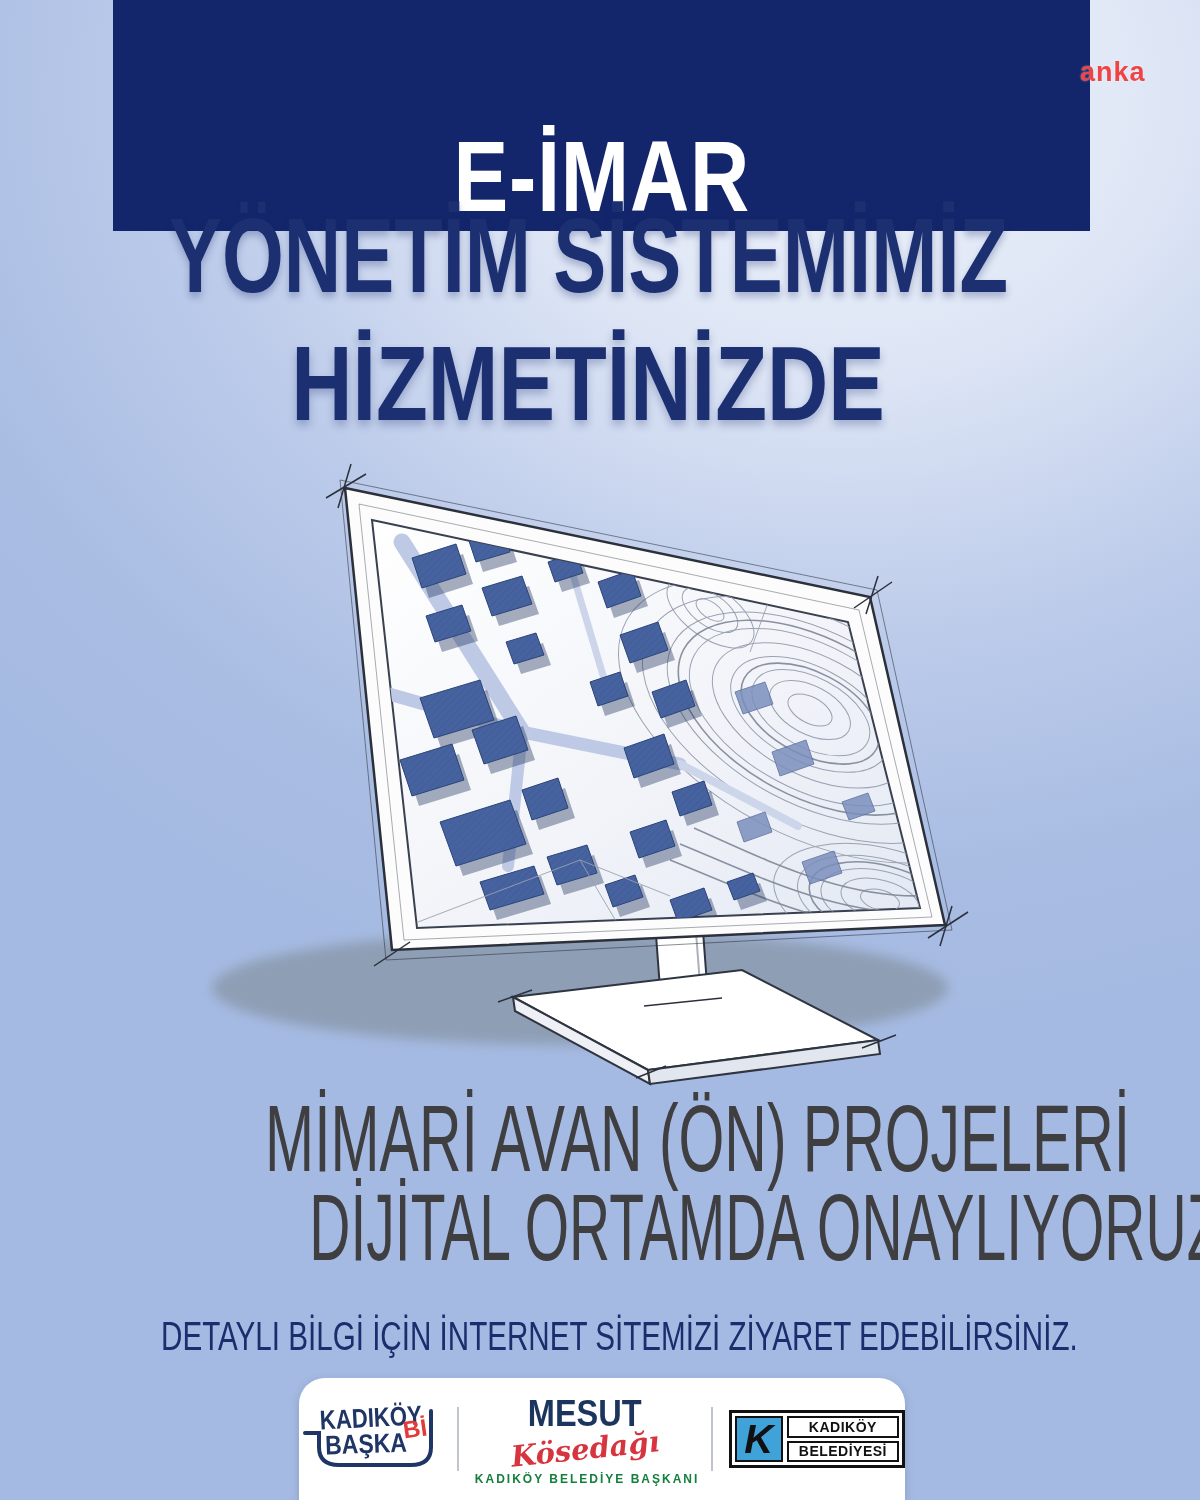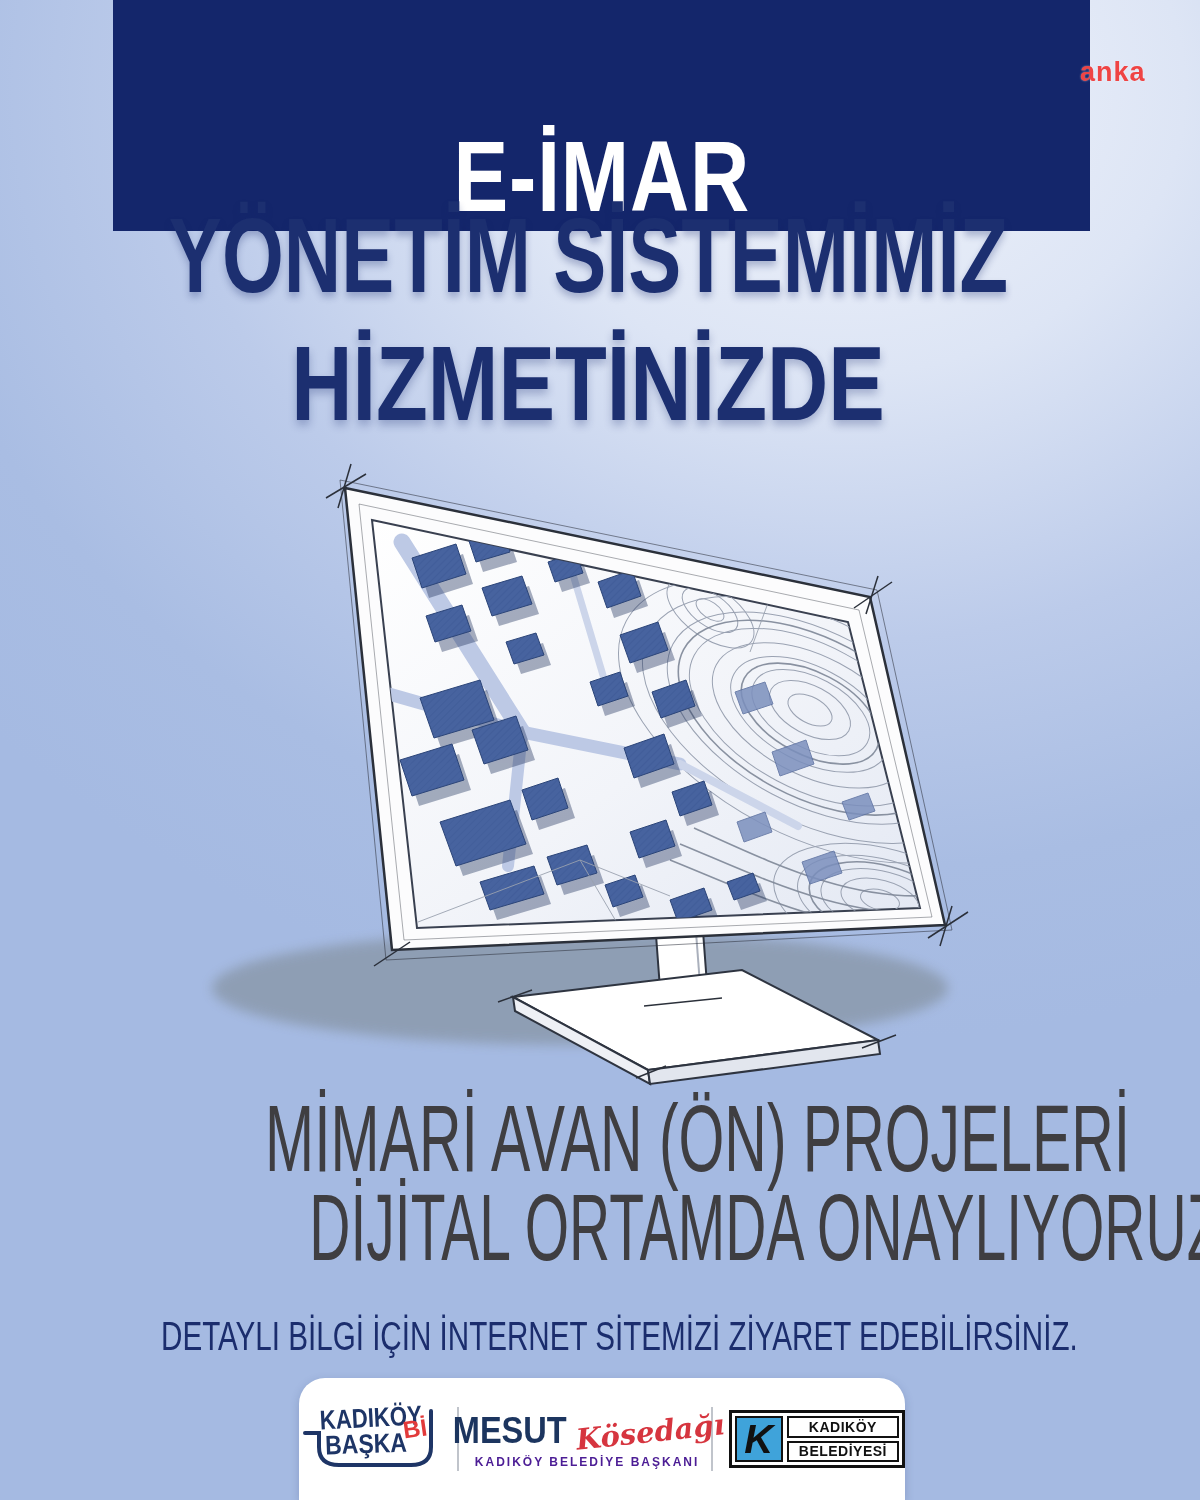--- a/index.html
+++ b/index.html
@@ -75,32 +75,32 @@
     font-size:27px; transform:rotate(-2deg) scaleX(.85); white-space:nowrap;
   }
   .baska-bi {
     position:absolute; right:14px; top:26px; color:#e23a3a;
     font-size:24px; transform:rotate(-8deg);
   }
   .baska-bubble { position:absolute; left:0; top:0; width:148px; height:100px; }
 
   
   .logo-mesut { text-align:center; width:220px; position:relative; }
-  .mesut-row { display:flex; align-items:flex-end; justify-content:center; }
+  .mesut-row { display:flex; align-items:center; justify-content:center;flex-direction:column; }
   .mesut-name {
     color:#1c355f; font-weight:bold; font-size:37px; letter-spacing:0;
     transform:scaleX(.88); display:inline-block; white-space:nowrap;
   }
   .mesut-surname {
     color:#d6353f; font-family:"DejaVu Serif", serif; font-style:italic; font-weight:bold;
     font-size:29px; transform:rotate(-6deg) translateY(-3px); display:inline-block;
     margin-left:2px; white-space:nowrap;
   }
   .mesut-title {
-    color:#4c1d95; font-size:12px; letter-spacing:2px; margin-top:3px;
+    color:#15803d; font-size:12px; letter-spacing:2px; margin-top:3px;
     font-weight:bold; white-space:nowrap;
   }
 
   
   .logo-kb {
     display:flex; gap:4px; align-items:stretch; background:#ffffff;
     border:3px solid #111111; padding:3px; height:58px;
   }
   .kb-k {
     width:48px; background:#3fa3da; border:2px solid #111111;

